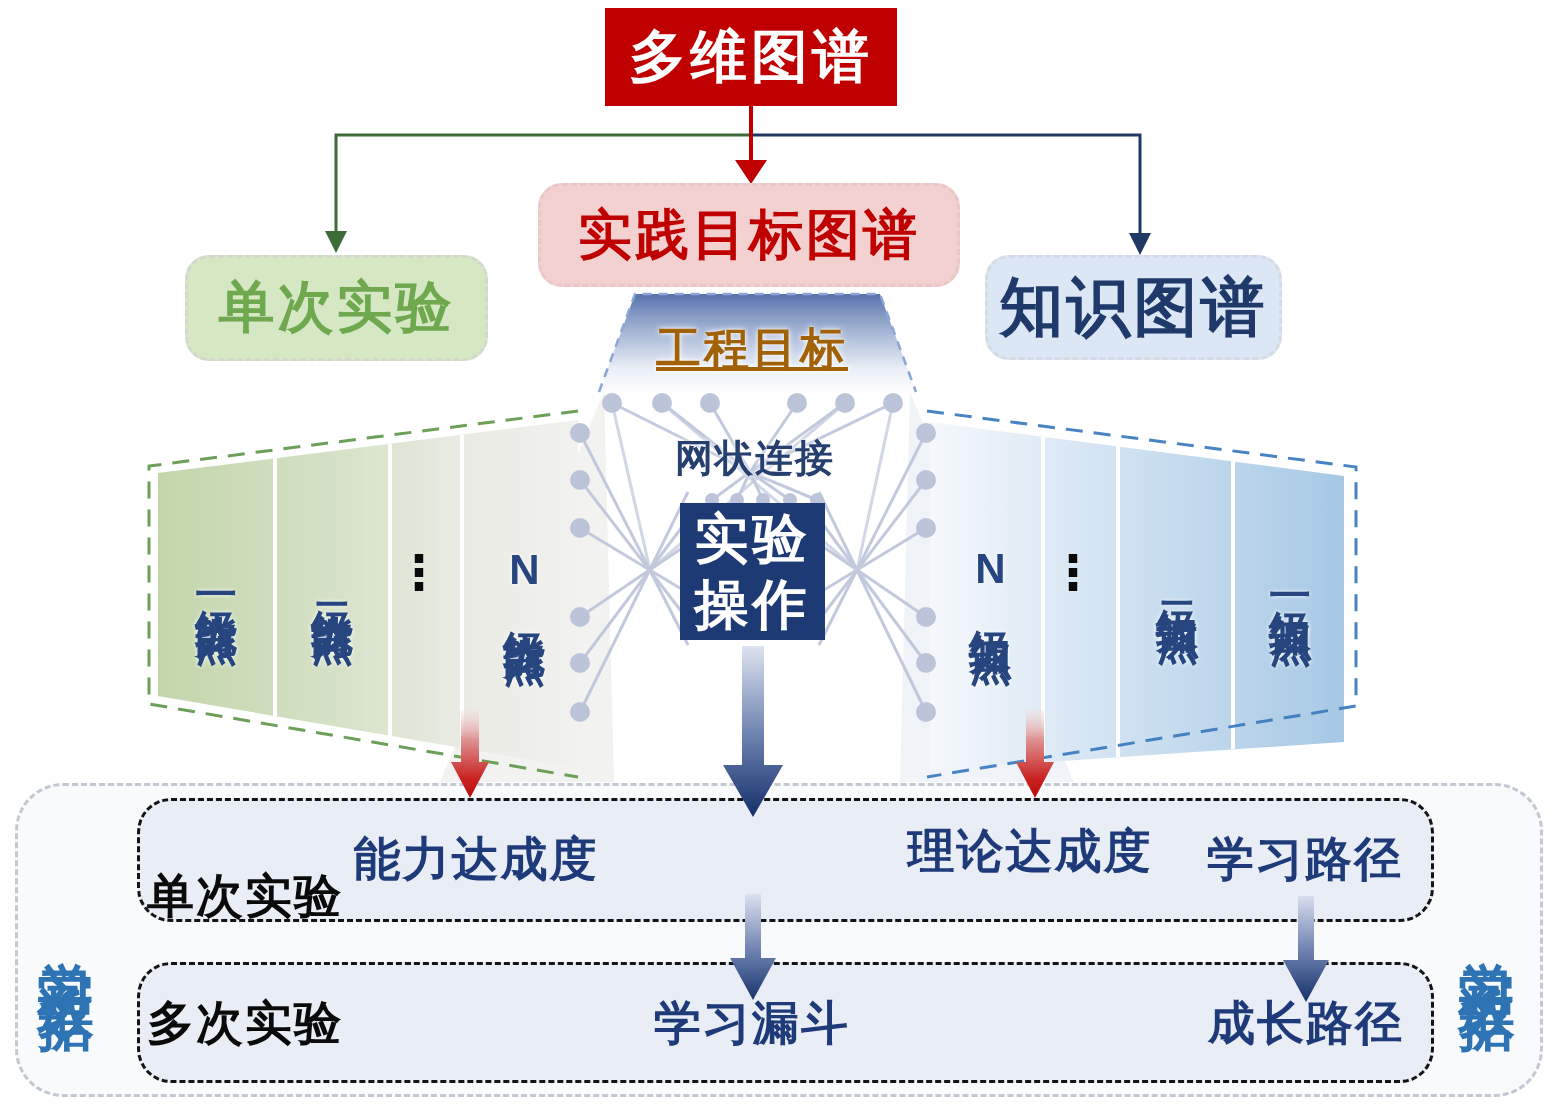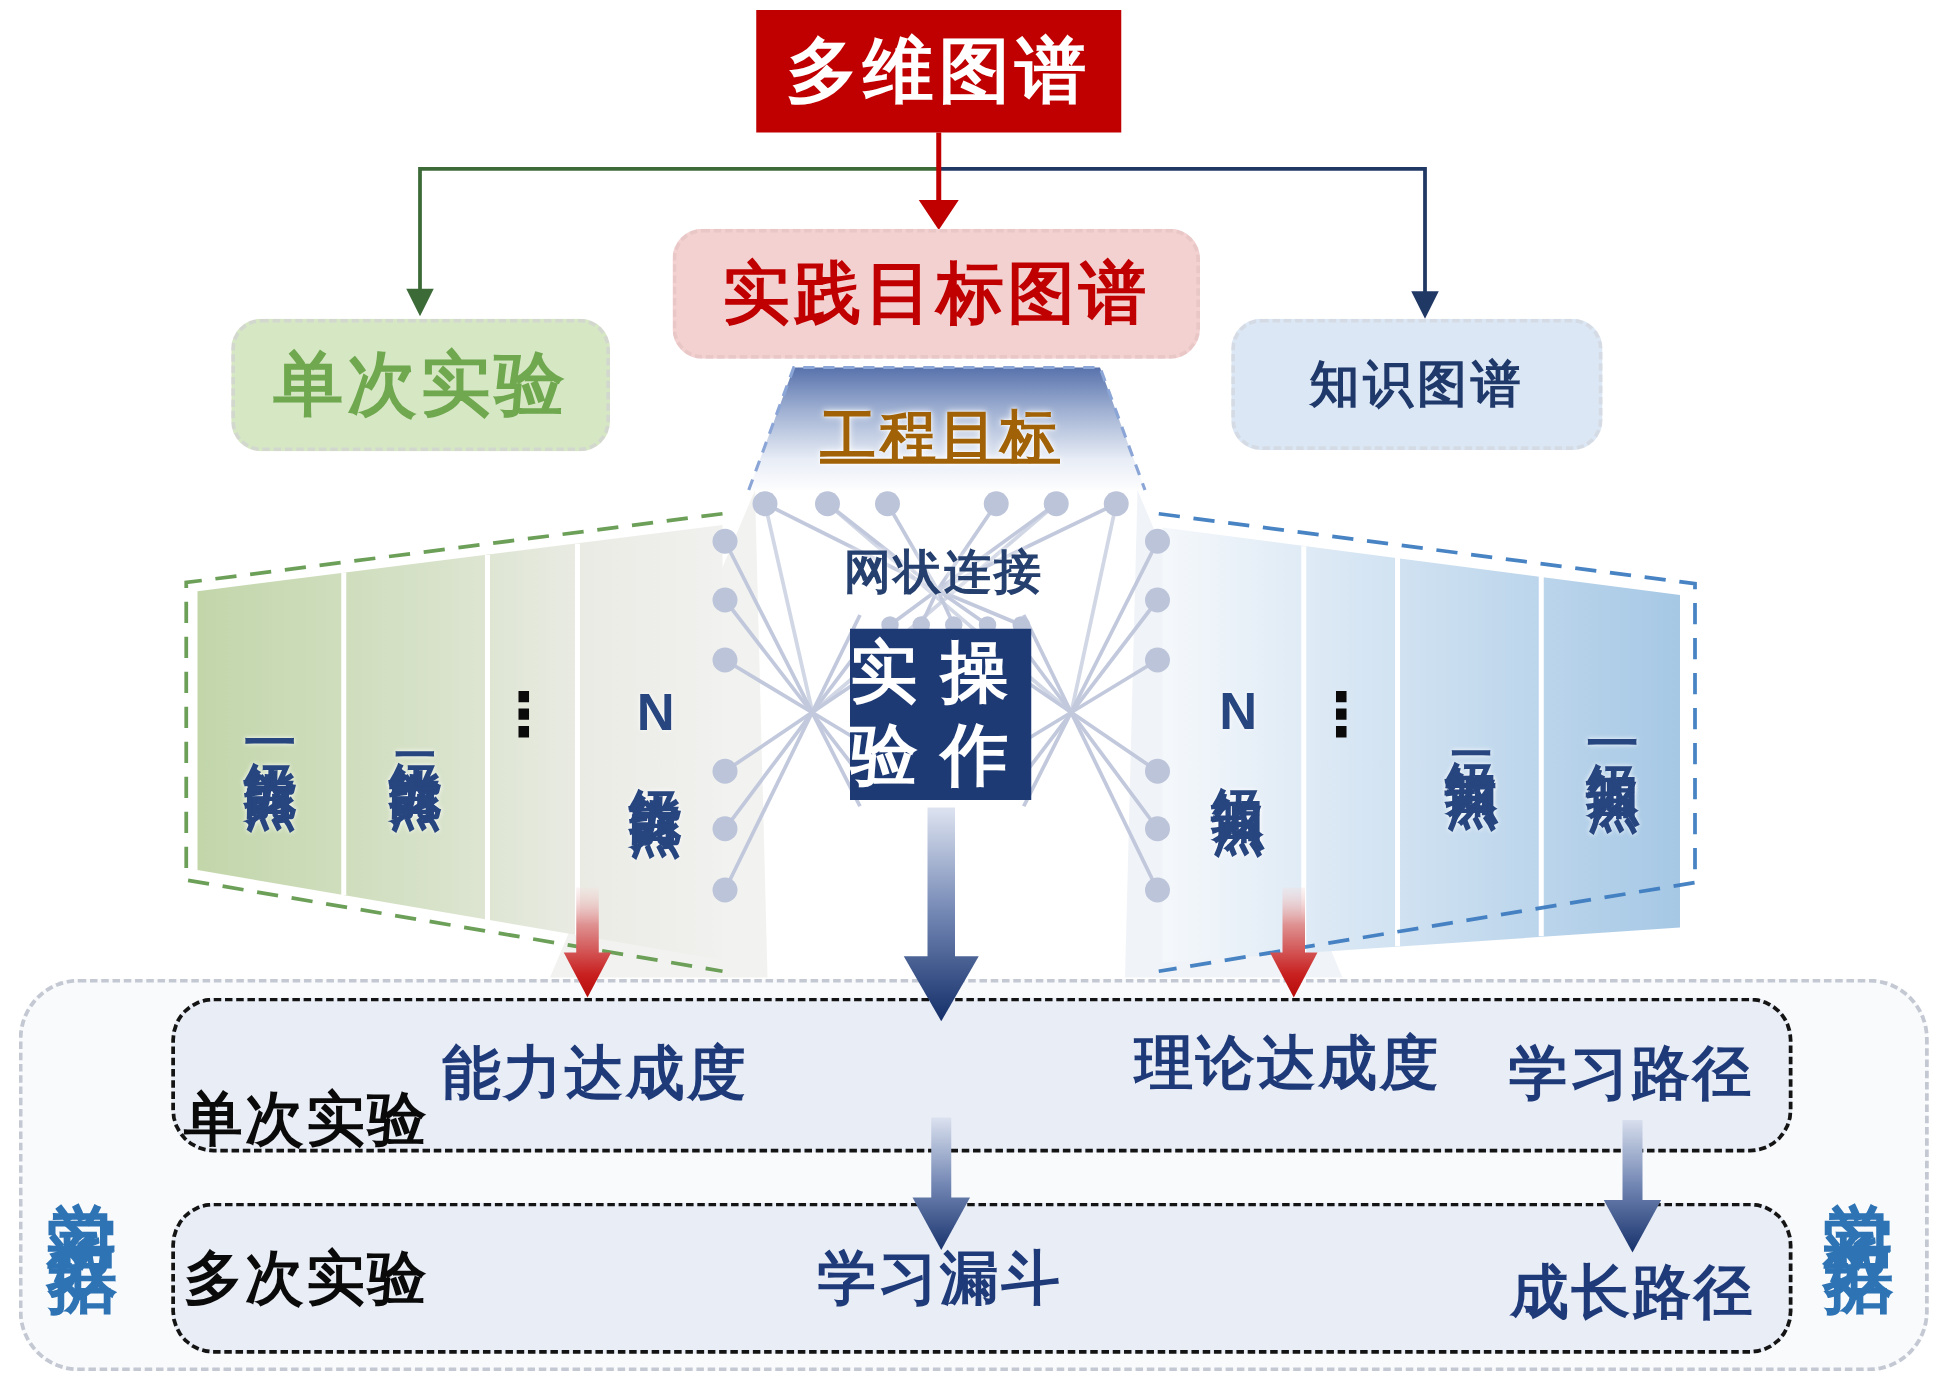--- a/index.html
+++ b/index.html
@@ -7,27 +7,27 @@
     position:relative;width:1555px;height:1113px;overflow:hidden;background:#ffffff;
     font-family:"Liberation Sans","DejaVu Sans",sans-serif;
   }
   #stage .abs{position:absolute;}
   svg.layer{position:absolute;left:0;top:0;width:1555px;height:1113px;}
   .box{display:flex;align-items:center;justify-content:center;box-sizing:border-box;white-space:nowrap;}
   .title-box{background:#c00000;color:#ffffff;font-size:57px;font-weight:700;letter-spacing:4px;}
   .branch{border-radius:24px;font-weight:800;letter-spacing:3px;}
   .capability-box{background:#d6e7c4;border:3px dashed #d3d8cf;color:#6fa84e;font-size:56px;}
   .practice-box{background:#f3d1d1;border:3px dashed #e9c7c7;color:#c00000;font-size:54px;}
-  .knowledge-box{background:#dbe7f4;border:3px dashed #d5dbe5;color:#20396b;font-size:40px;}
+  .knowledge-box{background:#dbe7f4;border:3px dashed #d5dbe5;color:#20396b;font-size:64px;}
   .goal-label{color:#a16207;font-size:45px;font-weight:800;letter-spacing:3px;
     text-shadow:0 0 6px #fff,0 0 2px #fff;transform:translate(-50%,-50%);white-space:nowrap;text-decoration:underline;}
   .mesh-label{color:#25406e;font-size:38px;font-weight:700;letter-spacing:2px;
     transform:translate(-50%,-50%);white-space:nowrap;text-shadow:0 0 5px #fff;}
   .exp-box{background:#1e3a74;color:#ffffff;font-size:54px;font-weight:800;letter-spacing:4px;
-    display:flex;flex-direction:row;align-items:center;justify-content:center;line-height:1.22;}
+    display:flex;flex-direction:column;align-items:center;justify-content:center;line-height:1.22;}
   .vcol{writing-mode:vertical-rl;text-orientation:upright;color:#27457f;font-size:42px;font-weight:800;
     letter-spacing:4px;display:flex;align-items:center;justify-content:center;
     text-shadow:0 0 4px rgba(255,255,255,.9);}
   .vdots{color:#0a0a0a;font-size:48px;font-weight:900;display:flex;align-items:center;justify-content:center;}
   .outer-box{border:3px dashed #c3c8d2;border-radius:48px;background:#f9fafc;box-sizing:border-box;}
   .data-row{background:#e9edf6;border:3px dashed #141414;border-radius:34px;box-sizing:border-box;}
   .row-text{transform:translate(-50%,-50%);white-space:nowrap;font-weight:800;}
   .black-label{color:#0a0a0a;font-size:47px;letter-spacing:2px;}
   .navy-item{color:#1e3a78;font-size:47px;letter-spacing:2px;}
   .side-label{writing-mode:vertical-rl;text-orientation:upright;color:#2e74b5;font-size:56px;font-weight:800;
@@ -170,21 +170,21 @@
   <div class="abs data-row" style="left:137px;top:798px;width:1297px;height:124px;"></div>
   <div class="abs data-row" style="left:137px;top:962px;width:1297px;height:121px;"></div>
 
   <span class="abs row-text black-label" style="left:245px;top:859px;margin-top:37px;">单次实验</span>
   <span class="abs row-text navy-item" style="left:476px;top:859px;">能力达成度</span>
   <span class="abs row-text navy-item" style="left:1030px;top:851px;">理论达成度</span>
   <span class="abs row-text navy-item" style="left:1305px;top:859px;">学习路径</span>
 
   <span class="abs row-text black-label" style="left:245px;top:1023px;">多次实验</span>
   <span class="abs row-text navy-item" style="left:752px;top:1023px;">学习漏斗</span>
-  <span class="abs row-text navy-item" style="left:1306px;top:1023px;margin-top:11px;">成长路径</span>
+  <span class="abs row-text navy-item" style="left:1306px;top:1023px;">成长路径</span>
 
   <div class="abs box title-box" style="left:605px;top:8px;width:292px;height:98px;">
     <span>多维图谱</span>
   </div>
 
   <div class="abs box branch capability-box" style="left:185px;top:255px;width:303px;height:106px;">
     <span>单次实验</span>
   </div>
 
   <div class="abs box branch practice-box" style="left:538px;top:183px;width:422px;height:104px;">

